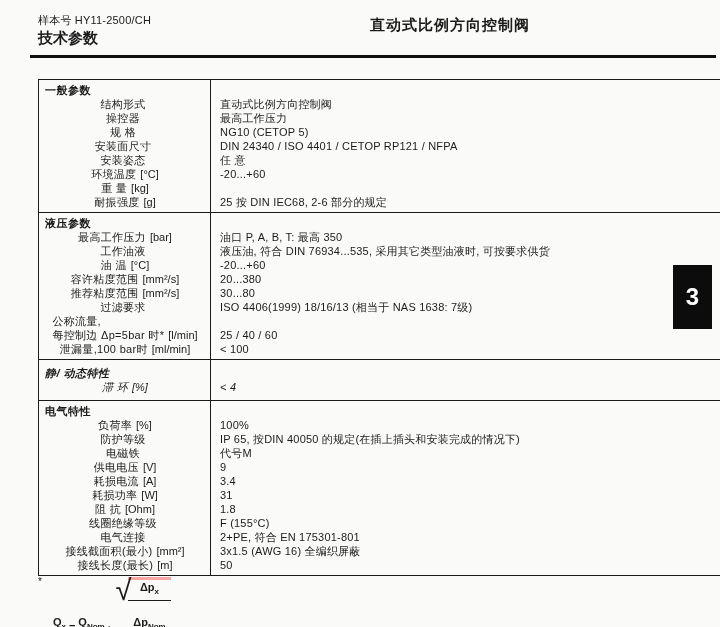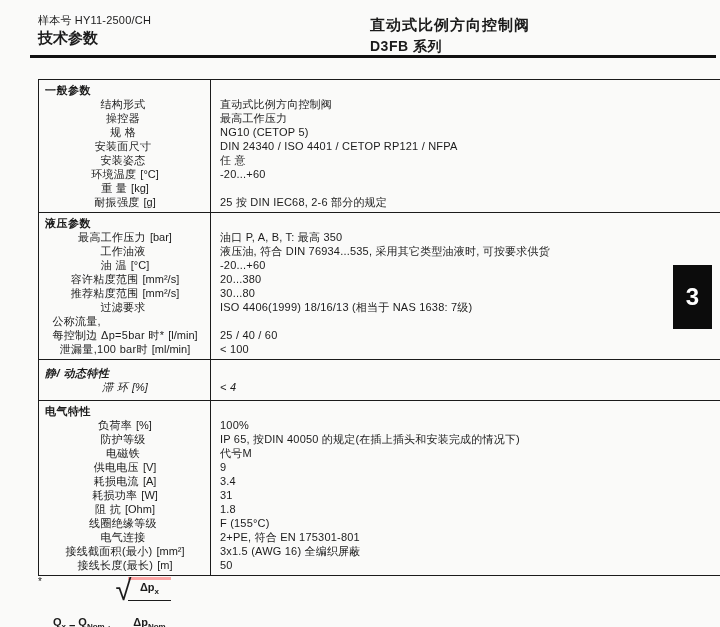--- a/index.html
+++ b/index.html
@@ -65,21 +65,20 @@
 </style>
 </head>
 <body>
 
 <div class="hdr-left">
   <div class="catalog">样本号 HY11-2500/CH</div>
   <div class="pagetitle">技术参数</div>
 </div>
 <div class="hdr-right">
   <div class="product">直动式比例方向控制阀</div>
-  <div class="series">D3FB 系列</div>
 </div>
 <div class="hdr-rule"></div>
 
 <div class="spec-table">
   <div class="v-divider"></div>
 <div class="section">
       <div class="sec-title">一般参数</div>
       <div class="row">
         <div class="cell-left">
           <div class="lbl">

